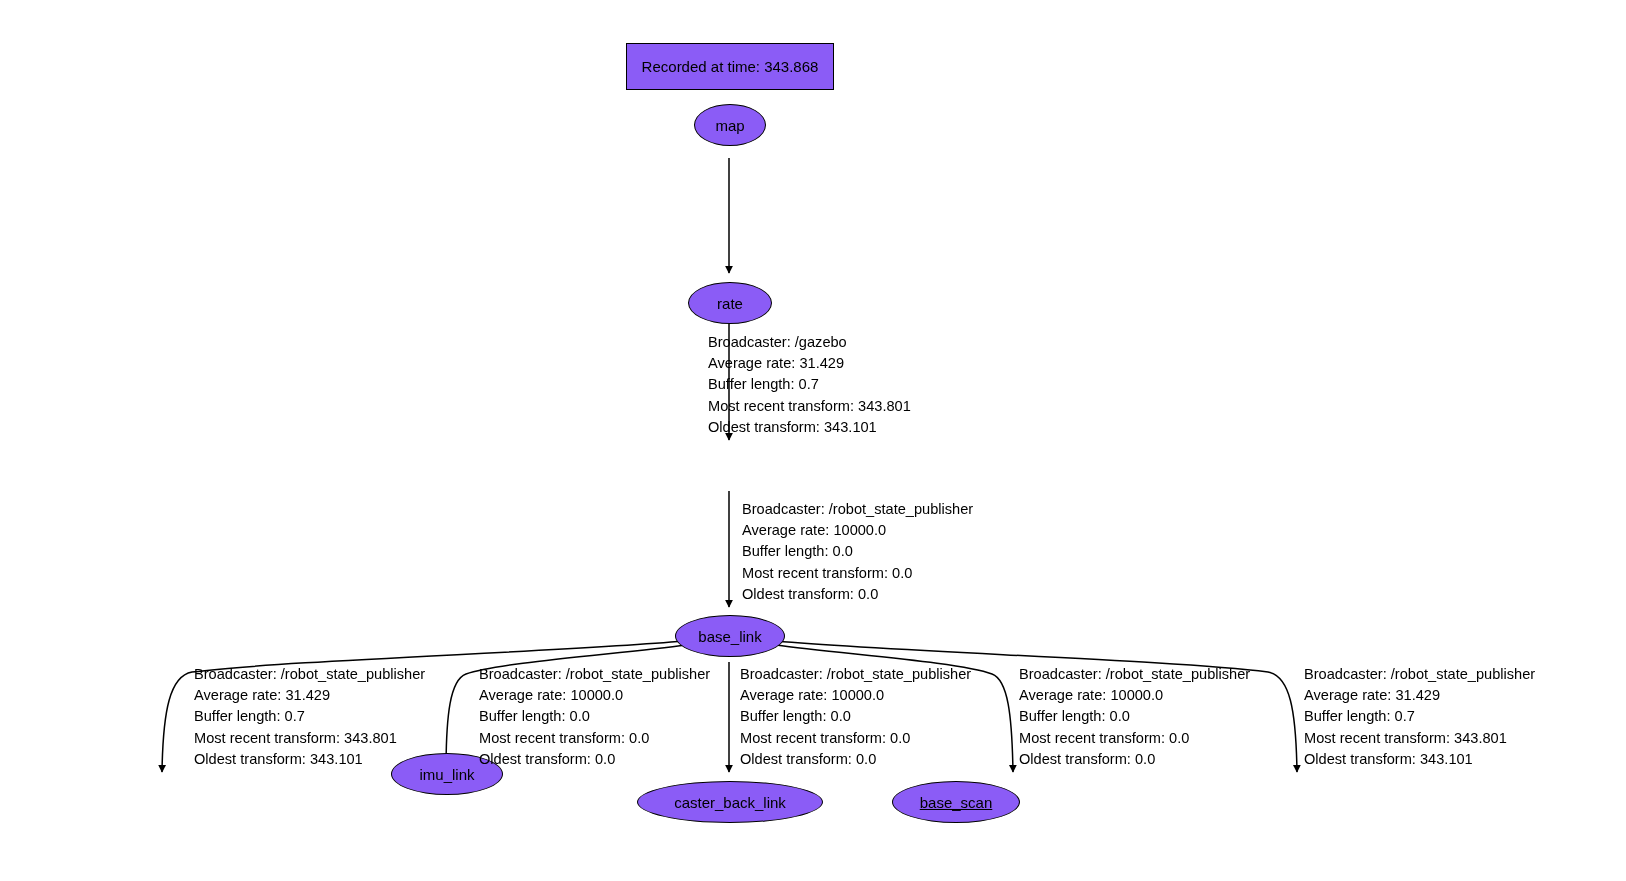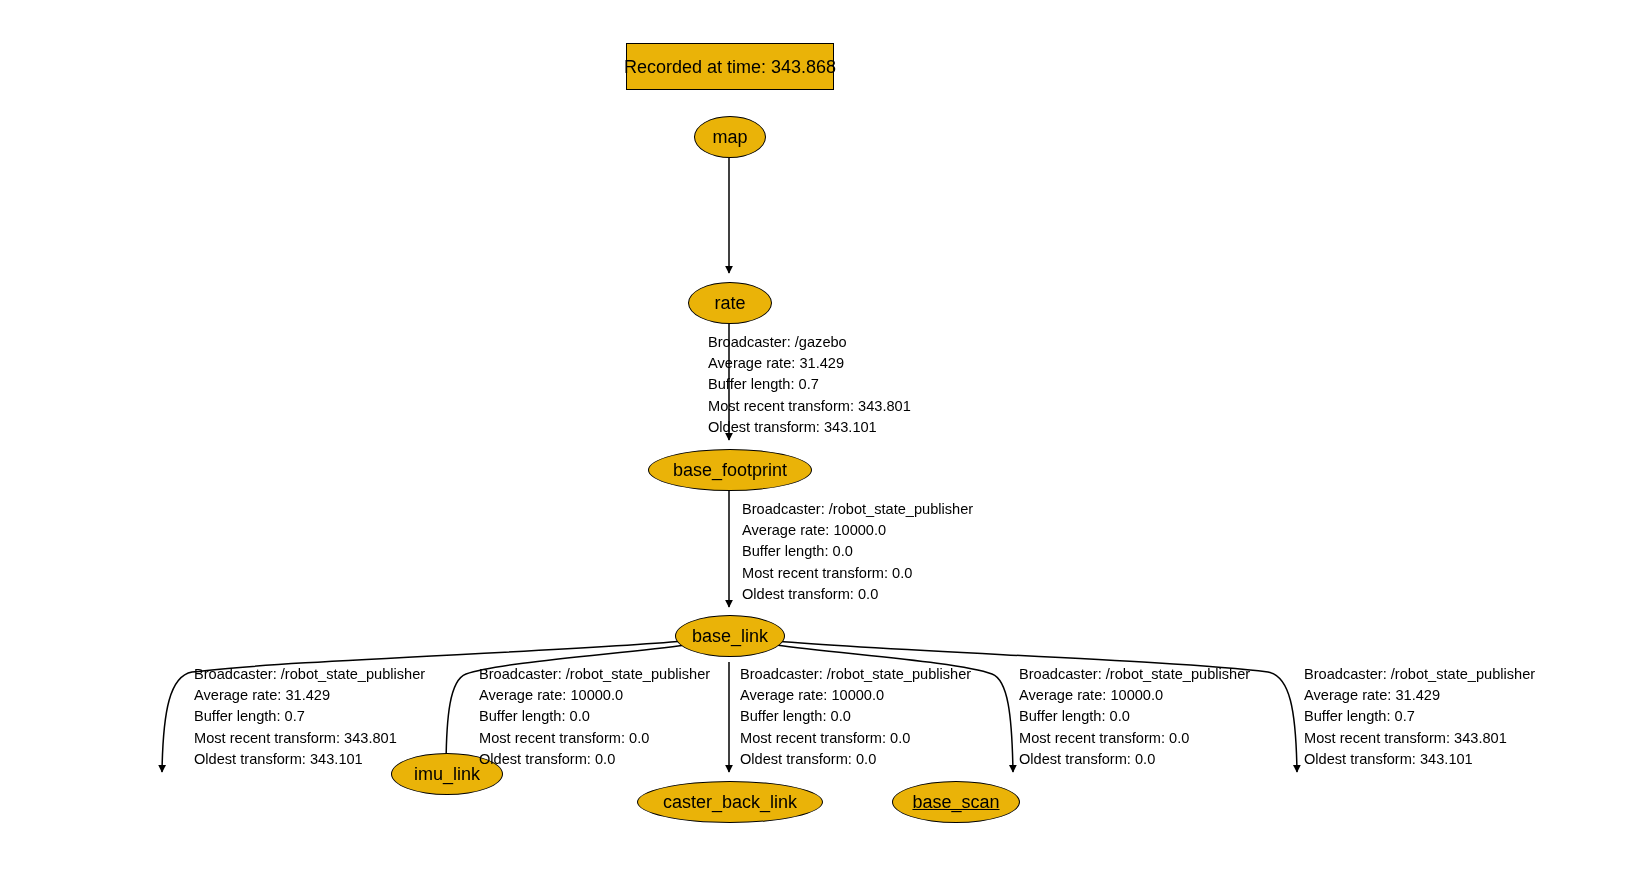--- a/index.html
+++ b/index.html
@@ -31,23 +31,23 @@
     pointer-events: none;
   }
 
   
   .node {
     position: absolute;
     box-sizing: border-box;
     display: flex;
     align-items: center;
     justify-content: center;
-    background: #eab308;
+    background: #8b5cf6;
     border: 1.4px solid #000000;
-    font-size: 18px;
+    font-size: 15px;
     line-height: 1;
     white-space: nowrap;
     color: #000000;
   }
   .node.ellipse { border-radius: 50%; }
   .node.box { border-radius: 0; border-width: 1.6px; }
 
   
   .edge-label {
     position: absolute;
@@ -84,31 +84,28 @@
 
     <path d="M 776,645 C 840,654 960,662 992,674 C 1008,680 1012,715 1013,772" stroke="#000000" stroke-width="1.5" fill="none" marker-end="url(#arrow)"></path>
 
     <path d="M 776,641 C 900,652 1170,660 1268,672 C 1290,676 1296,710 1297,772" stroke="#000000" stroke-width="1.5" fill="none" marker-end="url(#arrow)"></path>
   </svg>
 
   <div class="node box" style="left:626px; top:43px; width:208px; height:47px;">
     <span>Recorded at time: 343.868</span>
   </div>
 
-  <div class="node ellipse" style="left:694px; top:116px; width:72px; height:42px;">
+  <div class="node ellipse" style="left:694px; top:104px; width:72px; height:42px;">
     <span>map</span>
   </div>
 
   <div class="node ellipse" style="left:688px; top:282px; width:84px; height:42px;">
     <span>rate</span>
   </div>
 
-  <div class="node ellipse" style="left:648px; top:449px; width:164px; height:42px;">
-    <span>base_footprint</span>
-  </div>
 
   <div class="node ellipse" style="left:675px; top:615px; width:110px; height:42px;">
     <span>base_link</span>
   </div>
 
 
   <div class="node ellipse" style="left:391px; top:753px; width:112px; height:42px;">
     <span>imu_link</span>
   </div>
 

